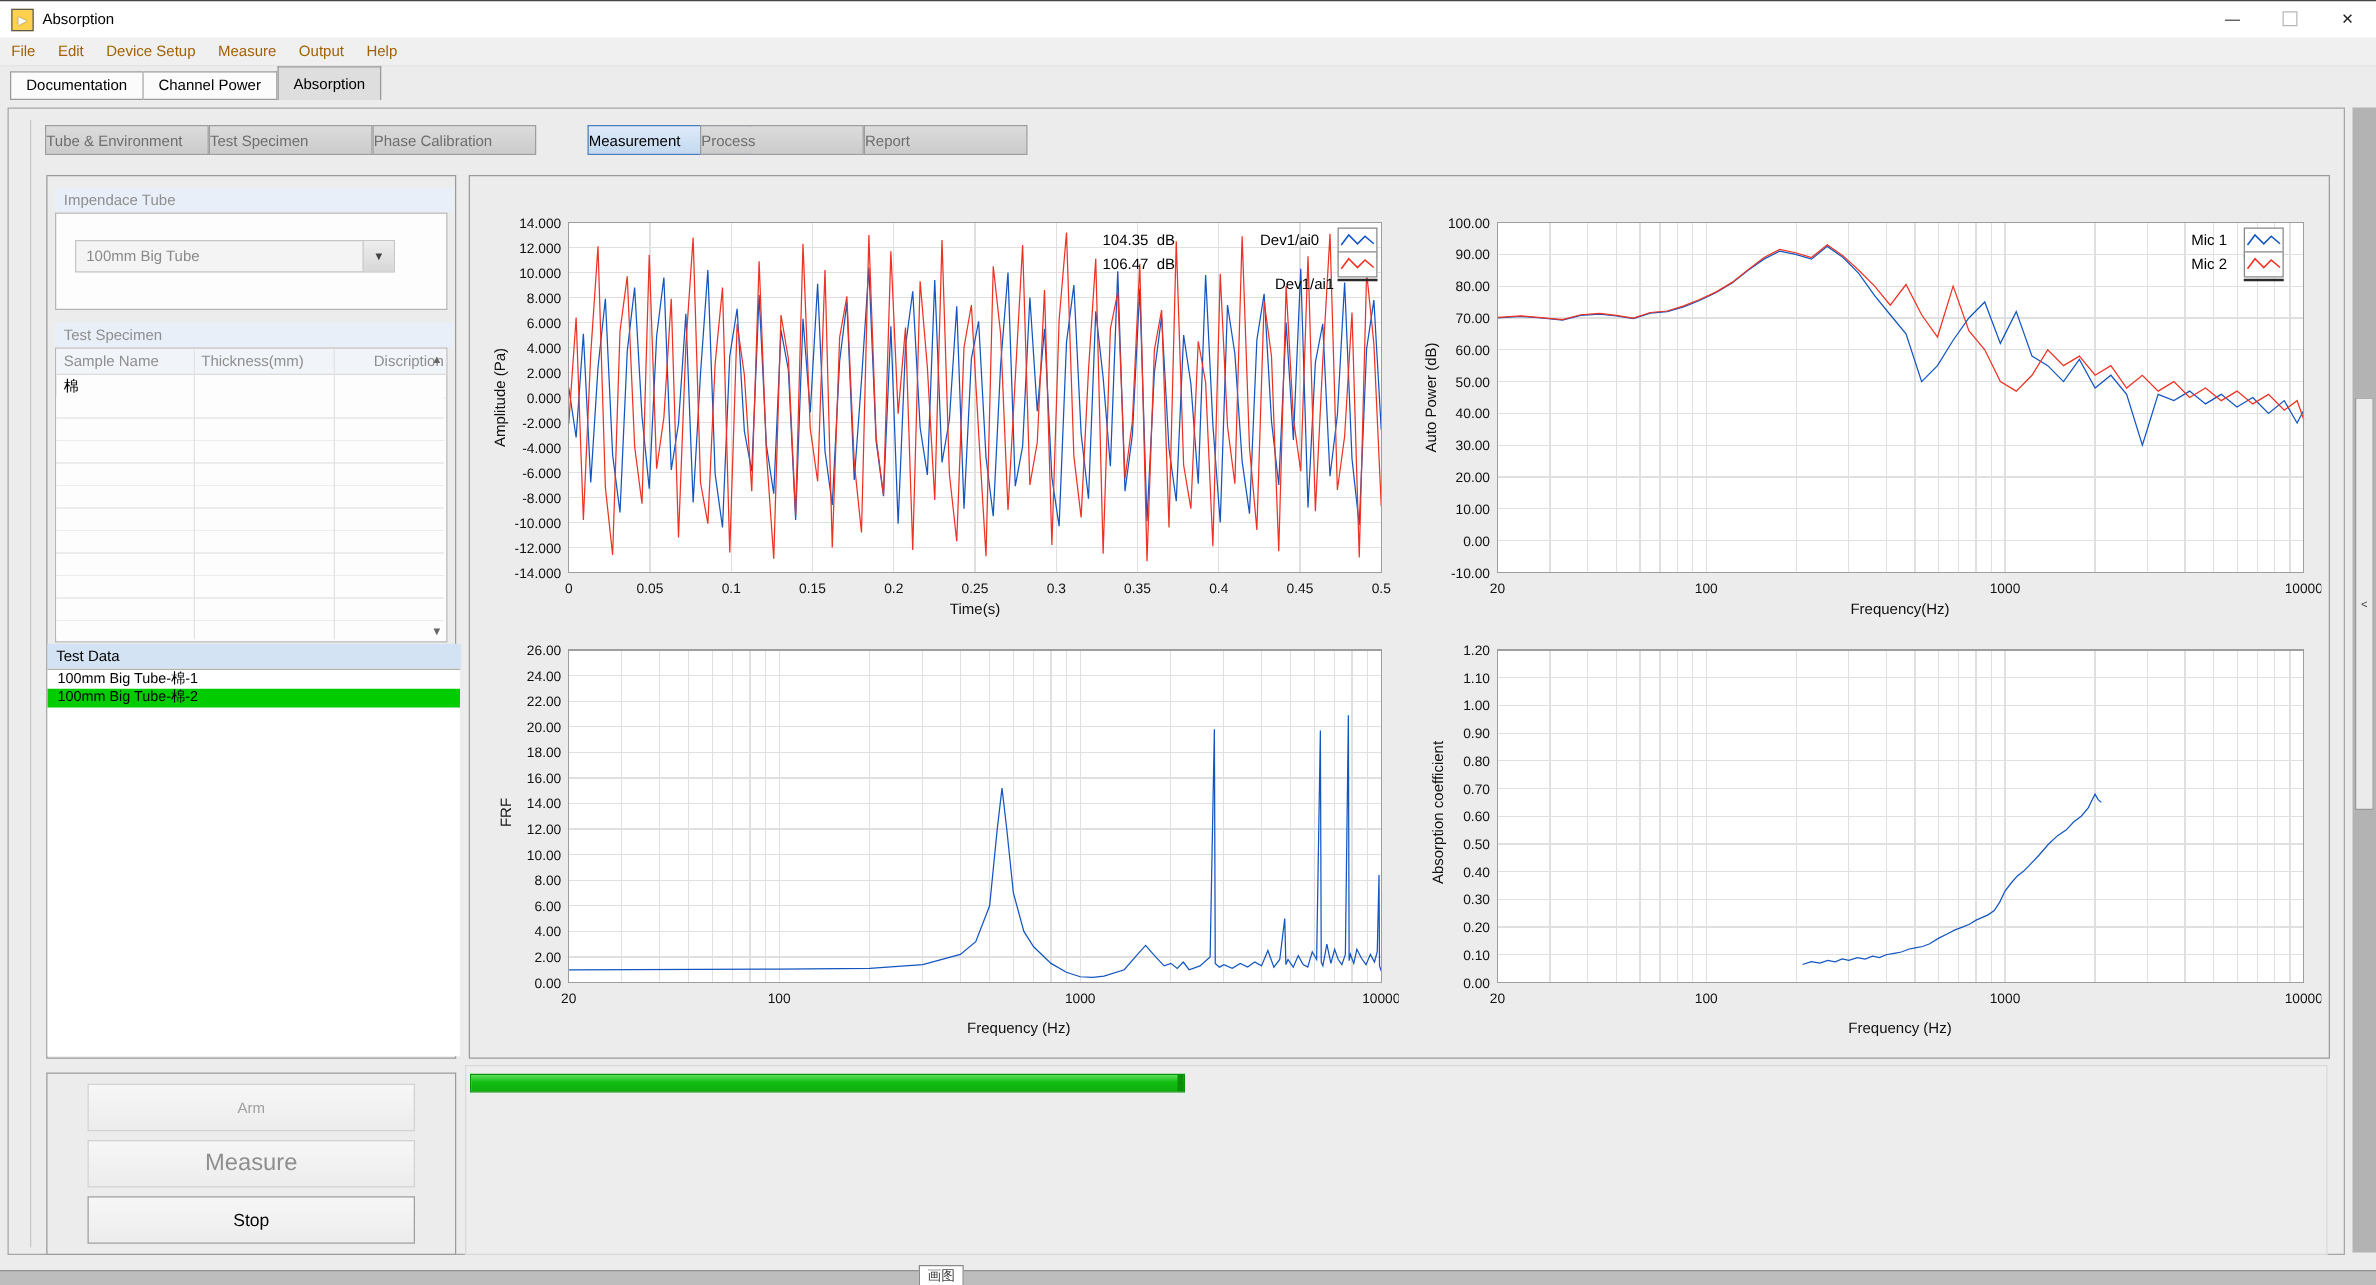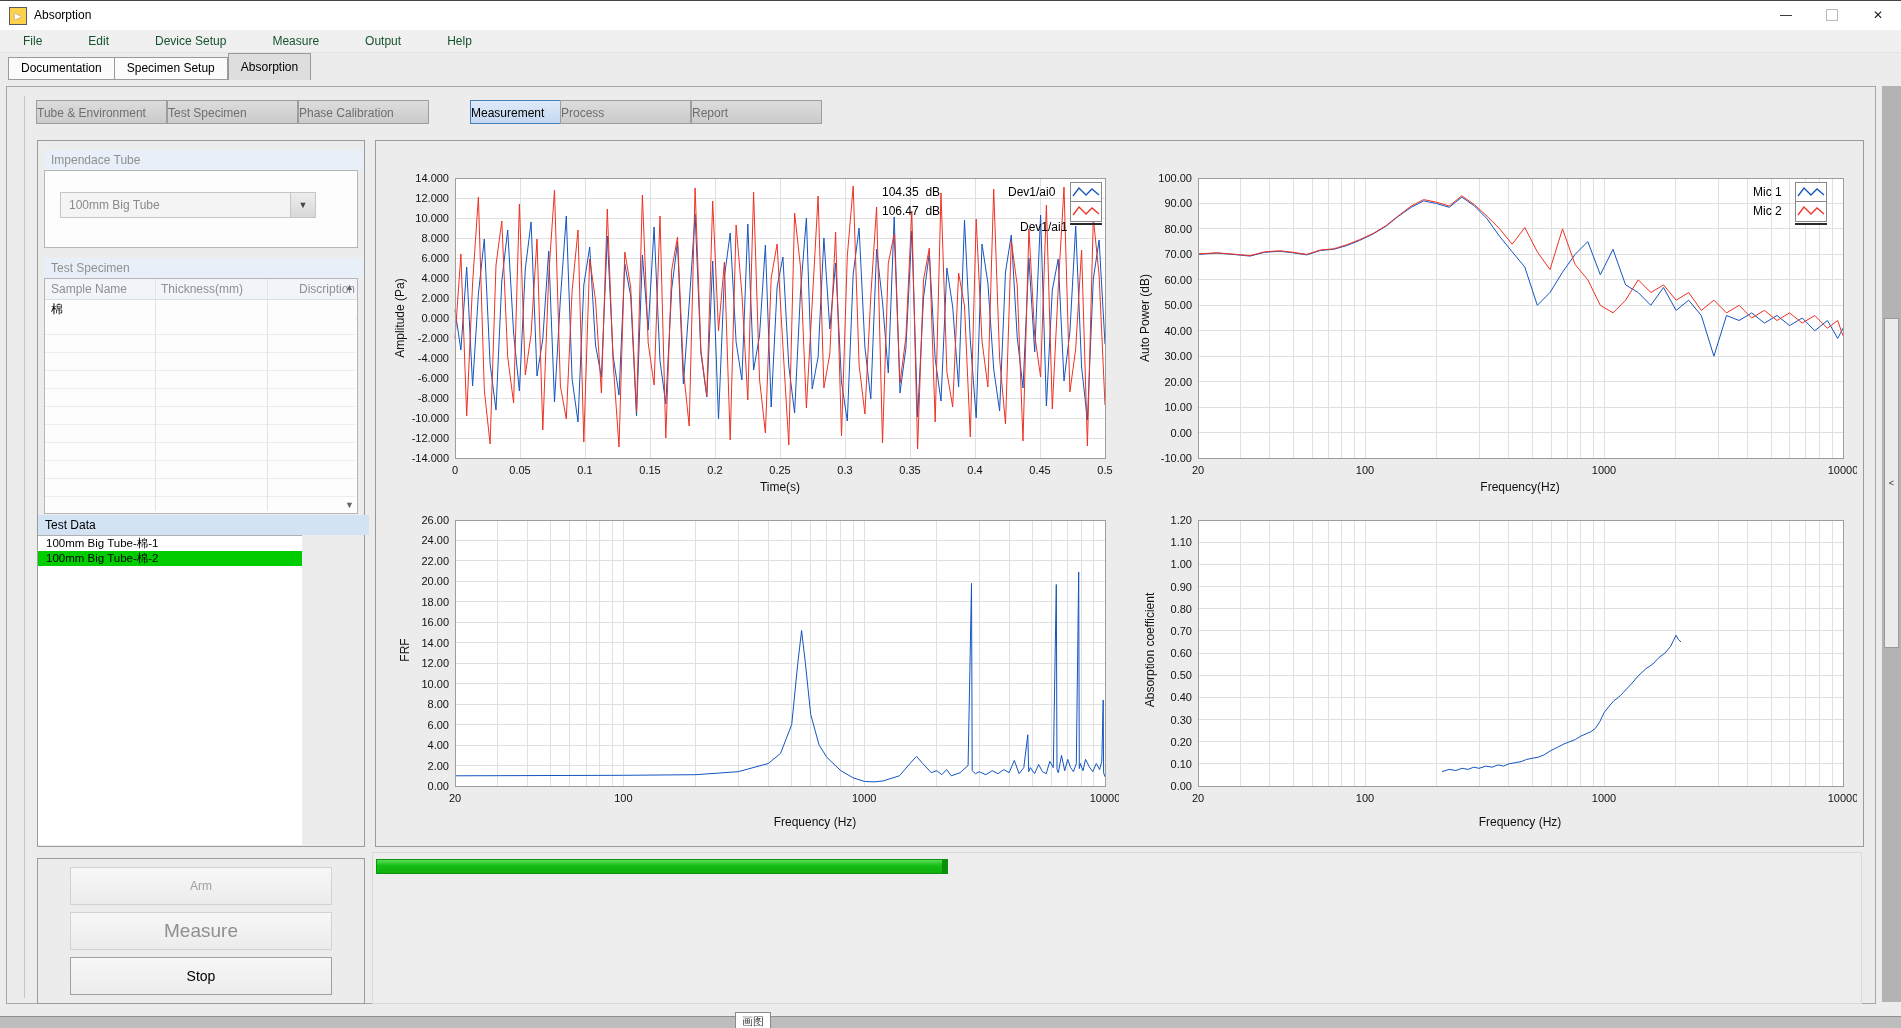--- a/index.html
+++ b/index.html
@@ -9,21 +9,21 @@
   
   .titlebar{left:0;top:0;width:1901px;height:30px;background:#ffffff;border-top:1px solid #444;}
   .appicon{left:9px;top:7px;width:16px;height:16px;background:#ffd24d;border:1px solid #5a5a5a;
            display:flex;align-items:center;justify-content:center;font-size:9px;color:#fff;
            text-shadow:0 0 1px #333;}
   .apptitle{left:34px;top:8px;font-size:12px;color:#000;}
   .wbtn{top:0;width:46px;height:30px;display:flex;align-items:center;justify-content:center;color:#222;}
   .maxsq{width:10px;height:10px;border:1px solid #b8b8b8;}
   
   .menubar{left:0;top:30px;width:1901px;height:22px;background:#f0f0f0;display:flex;align-items:center;border-bottom:1px solid #e3e3e3;}
-  .menuitem{padding:0 23px;line-height:22px;color:#14532d;}
+  .menuitem{padding:0 9px;line-height:22px;color:#a16207;}
   
   .maintabs{left:8px;top:52px;height:28px;display:flex;align-items:flex-end;}
   .mtab{height:21px;line-height:21px;padding:0 12px;background:#fbfbfb;border:1px solid #9a9a9a;
         border-left-width:0;color:#000;}
   .mtab:first-child{border-left-width:1px;}
   .mtab.active{height:26px;line-height:26px;background:#dedede;border-left-width:1px;border-bottom:none;}
   
   .frame{left:6px;top:86px;width:1868px;height:916px;border:1px solid #a6a6a6;background:#ececec;}
   .pageedge{left:24px;top:96px;width:1px;height:902px;background:#c6c6c6;}
   
@@ -90,21 +90,21 @@
   <span class="menuitem">File</span>
   <span class="menuitem">Edit</span>
   <span class="menuitem">Device Setup</span>
   <span class="menuitem">Measure</span>
   <span class="menuitem">Output</span>
   <span class="menuitem">Help</span>
 </div>
 
 <div class="abs maintabs">
   <div class="mtab">Documentation</div>
-  <div class="mtab">Specimen Setup</div>
+  <div class="mtab">Channel Power</div>
   <div class="mtab active">Absorption</div>
 </div>
 
 <div class="abs frame"></div>
 <div class="abs pageedge"></div>
 
 <div class="abs stab" style="left:36px;">Tube &amp; Environment</div>
 <div class="abs stab" style="left:167px;">Test Specimen</div>
 <div class="abs stab" style="left:298px;">Phase Calibration</div>
 <div class="abs stab active" style="left:429px;">Measurement</div>
@@ -133,21 +133,21 @@
     <div style="width:88px;"></div>
   </div>
   <div class="emptyrows" style="position:absolute;left:0;top:38px;width:310px;height:194px;"></div>
   <div class="colsep" style="position:absolute;left:110px;top:0;height:232px;"></div>
   <div class="colsep" style="position:absolute;left:222px;top:0;height:232px;"></div>
   <div class="scrollarrow" style="position:absolute;right:3px;top:3px;">▲</div>
   <div class="scrollarrow" style="position:absolute;right:3px;bottom:3px;">▼</div>
 </div>
 
 <div class="abs band dark" style="left:38px;top:515px;width:324px;">Test Data</div>
-<div class="abs" style="left:38px;top:535px;width:264px;height:309px;background:#ffffff;border-top:1px solid #b0b0b0;">
+<div class="abs" style="left:38px;top:535px;width:330px;height:309px;background:#ffffff;border-top:1px solid #b0b0b0;">
   <div class="listrow">100mm Big Tube-棉-1</div>
   <div class="listrow sel">100mm Big Tube-棉-2</div>
 </div>
 
 <div class="abs btnbox"></div>
 <div class="abs xbtn" style="top:867px;color:#9f9f9f;font-size:12px;">Arm</div>
 <div class="abs xbtn" style="top:912px;color:#8f8f8f;font-size:19px;">Measure</div>
 <div class="abs xbtn" style="top:957px;color:#000;font-size:14px;border-color:#a0a0a0;">Stop</div>
 
 <div class="abs chartbox"></div>

